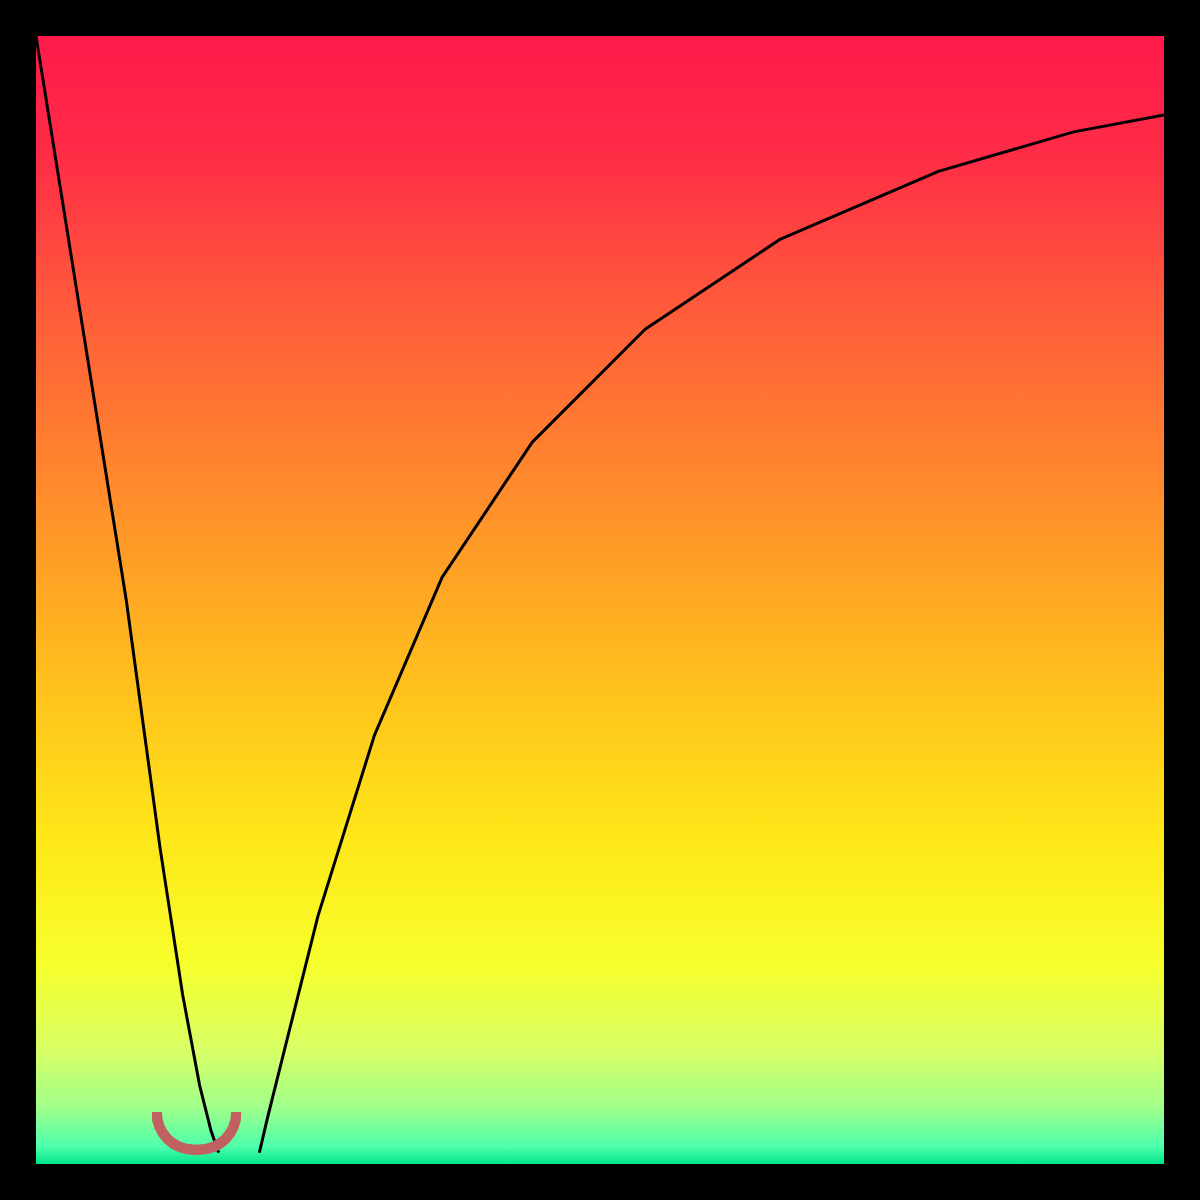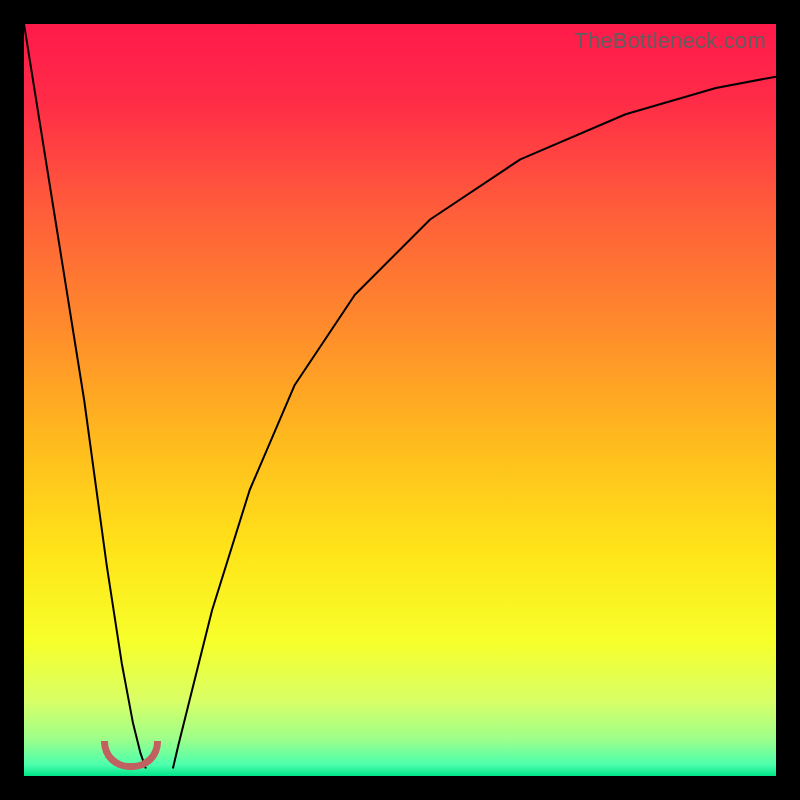--- a/index.html
+++ b/index.html
@@ -86,15 +86,14 @@
       <rect x="0" y="0" width="100" height="100" fill="url(#grad)"></rect>
     </svg>
 
     <svg class="curves" viewBox="0 0 100 100" preserveAspectRatio="none">
       <polyline fill="none" stroke="#000" stroke-width="2" vector-effect="non-scaling-stroke" stroke-linejoin="round" points="0.00,0.00 4.00,25.00 8.00,50.00 11.00,72.00 13.00,85.00 14.50,93.00 15.50,97.00 16.20,99.00"></polyline>
       <polyline fill="none" stroke="#000" stroke-width="2" vector-effect="non-scaling-stroke" stroke-linejoin="round" points="19.80,99.00 20.50,96.00 22.00,90.00 25.00,78.00 30.00,62.00 36.00,48.00 44.00,36.00 54.00,26.00 66.00,18.00 80.00,12.00 92.00,8.50 100.00,7.00"></polyline>
     </svg>
 
     <div class="marker" style="left: calc(13.3% - 23px); bottom: 6px;"></div>
 
-    <div class="watermark">TheBottleneck.com</div>
   </div>
 </div>
 
 </body></html>

